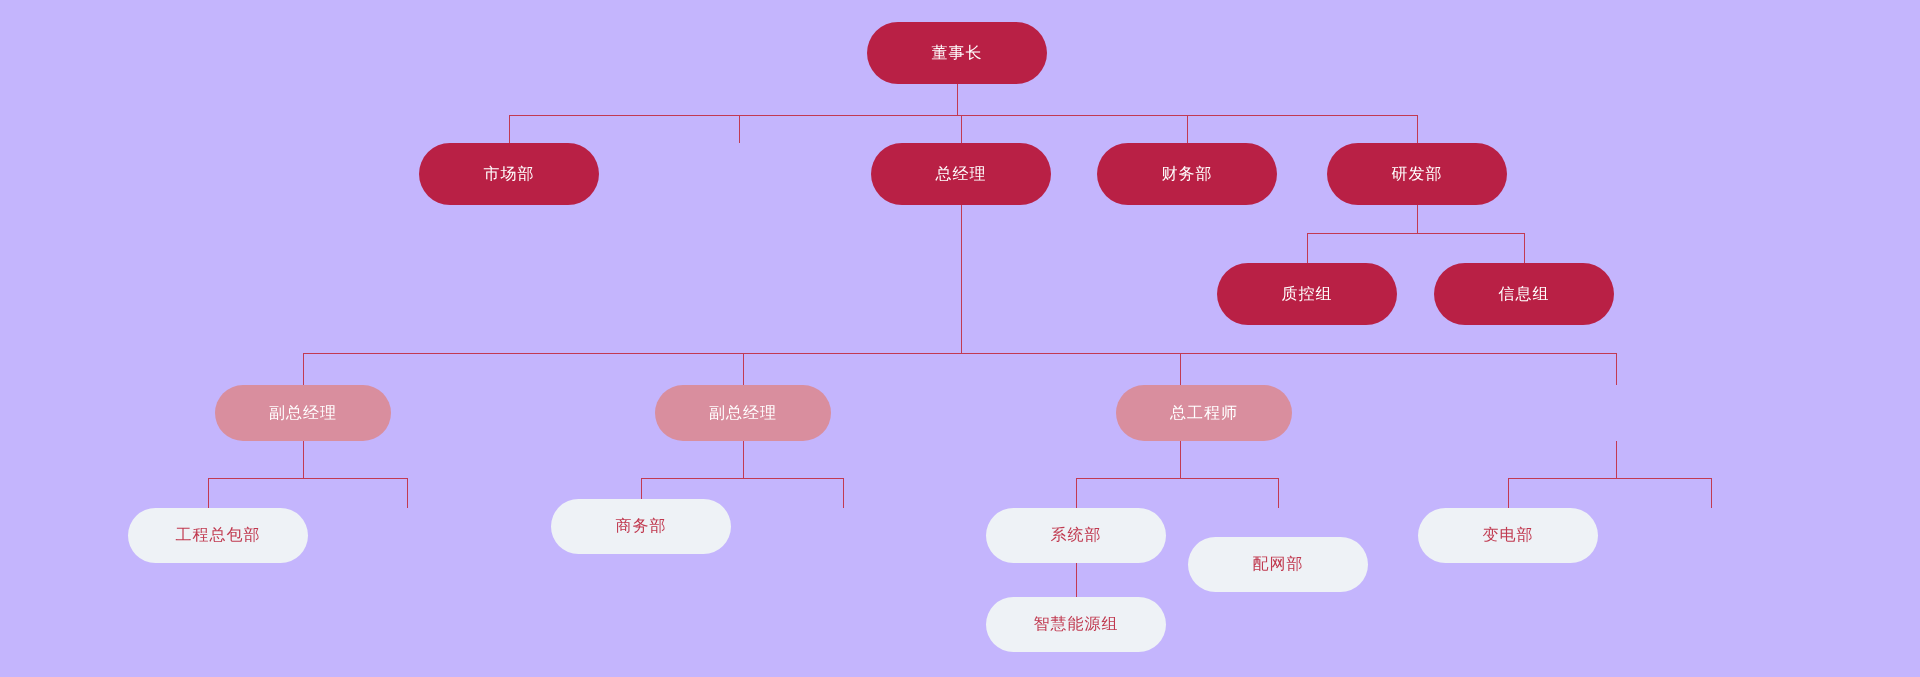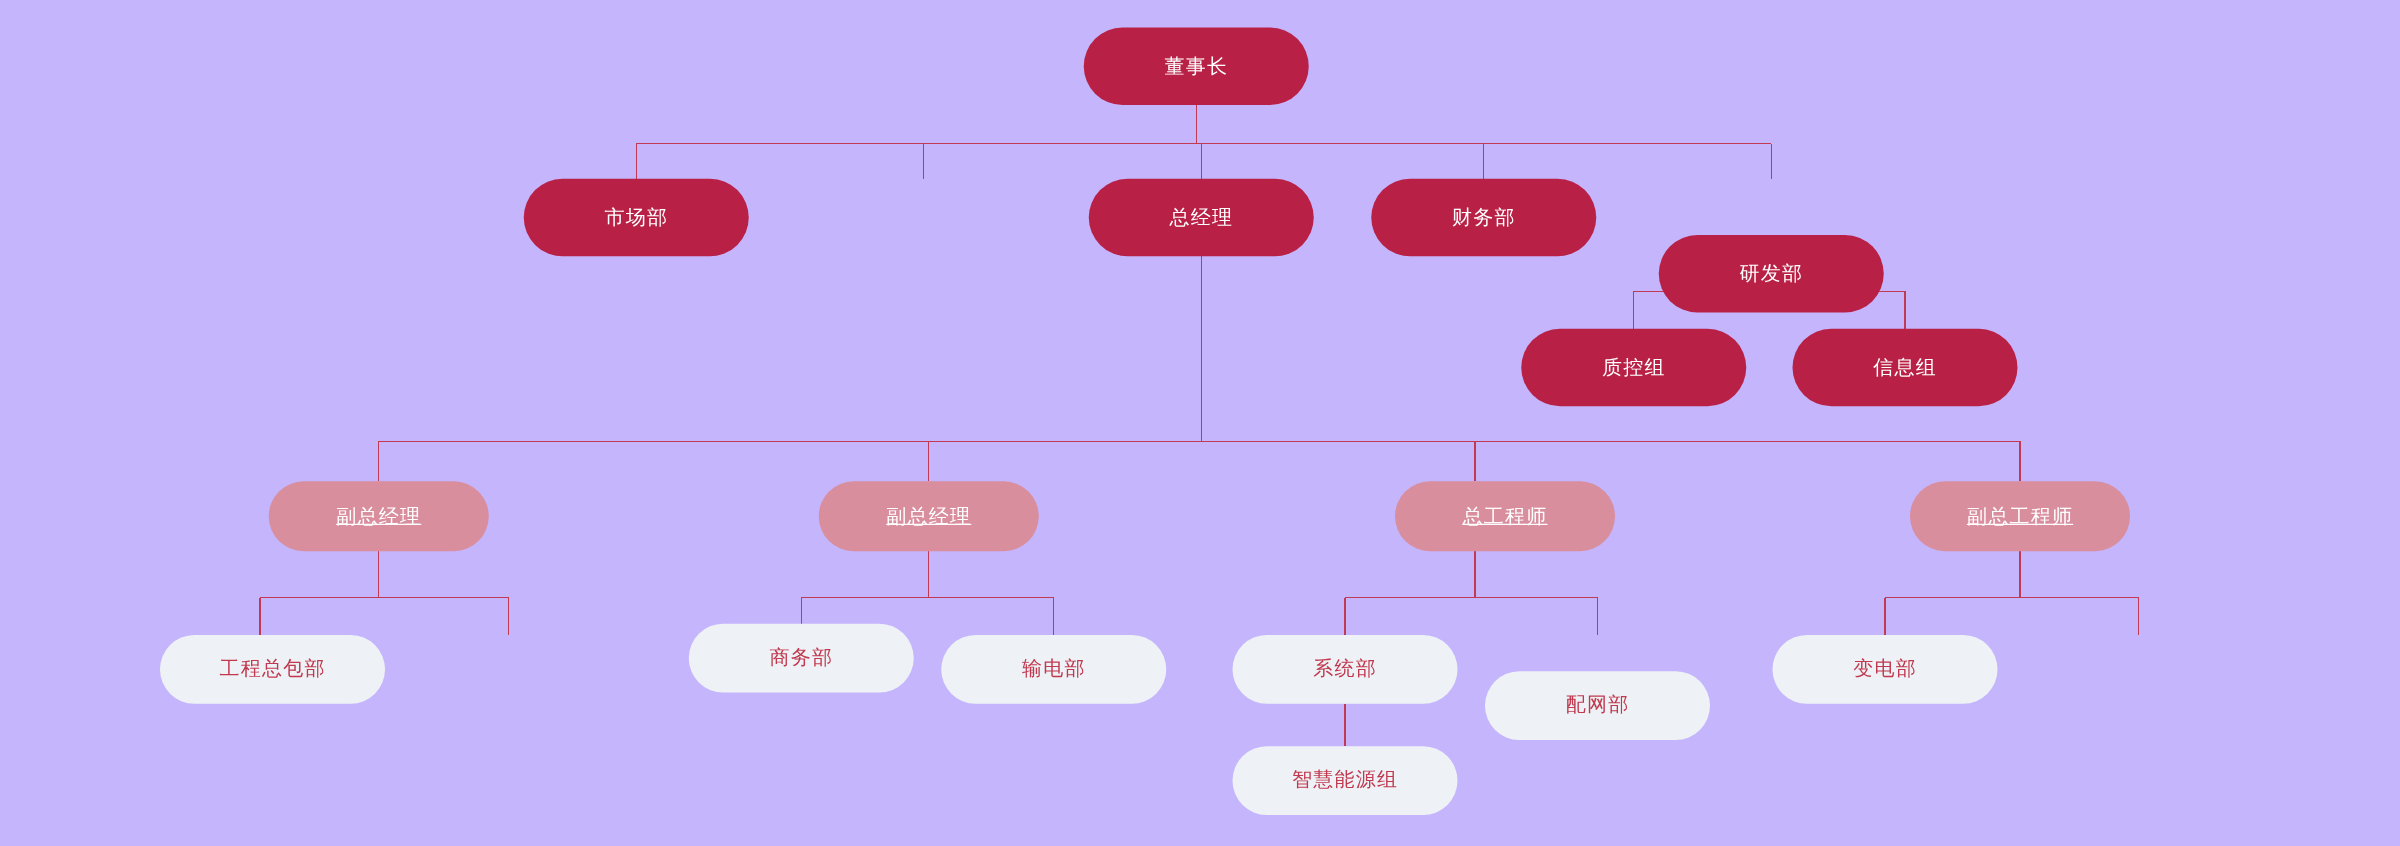--- a/index.html
+++ b/index.html
@@ -43,21 +43,20 @@
     width: 180px; height: 62px;
     border-radius: 31px;
     background: var(--primary-node, #b92045);
     color: var(--node-text, #ffffff);
   }
   .secondary {
     width: 176px; height: 56px;
     border-radius: 28px;
     background: var(--secondary-node, #d98e9e);
     color: var(--node-text, #ffffff);
-    text-decoration: underline;
   }
   .leaf {
     width: 180px; height: 55px;
     border-radius: 28px;
     background: var(--leaf-node, #eef2f6);
     color: var(--leaf-text, #c0394f);
   }
 </style>
 </head>
 <body style="background: rgb(255, 255, 255);">
@@ -73,32 +72,30 @@
     <path d="M1180 441 V478 M1076 478 H1278 M1076 478 V508 M1278 478 V508"></path>
     <path d="M1616 441 V478 M1508 478 H1711 M1508 478 V508 M1711 478 V508"></path>
     <path d="M1076 563 V597"></path>
   </svg>
 
   <div class="node primary" style="left:867px; top:22px;">董事长</div>
 
   <div class="node primary" style="left:419px; top:143px;">市场部</div>
   <div class="node primary" style="left:871px; top:143px;">总经理</div>
   <div class="node primary" style="left:1097px; top:143px;">财务部</div>
-  <div class="node primary" style="left:1327px; top:143px;margin-top:45px;">研发部</div>
+  <div class="node primary" style="left:1327px; top:143px;">研发部</div>
 
   <div class="node primary" style="left:1217px; top:263px;">质控组</div>
   <div class="node primary" style="left:1434px; top:263px;">信息组</div>
 
   <div class="node secondary" style="left:215px; top:385px;">副总经理</div>
   <div class="node secondary" style="left:655px; top:385px;">副总经理</div>
   <div class="node secondary" style="left:1116px; top:385px;">总工程师</div>
-  <div class="node secondary" style="left:1528px; top:385px;">副总工程师</div>
 
   <div class="node leaf" style="left:128px; top:508px;">工程总包部</div>
   <div class="node leaf" style="left:551px; top:480px;margin-top:19px;">商务部</div>
-  <div class="node leaf" style="left:753px; top:508px;">输电部</div>
   <div class="node leaf" style="left:986px; top:508px;">系统部</div>
   <div class="node leaf" style="left:1188px; top:508px;margin-top:29px;">配网部</div>
   <div class="node leaf" style="left:1418px; top:508px;">变电部</div>
 
   <div class="node leaf" style="left:986px; top:597px;">智慧能源组</div>
 
 </div>
 
 </body></html>

